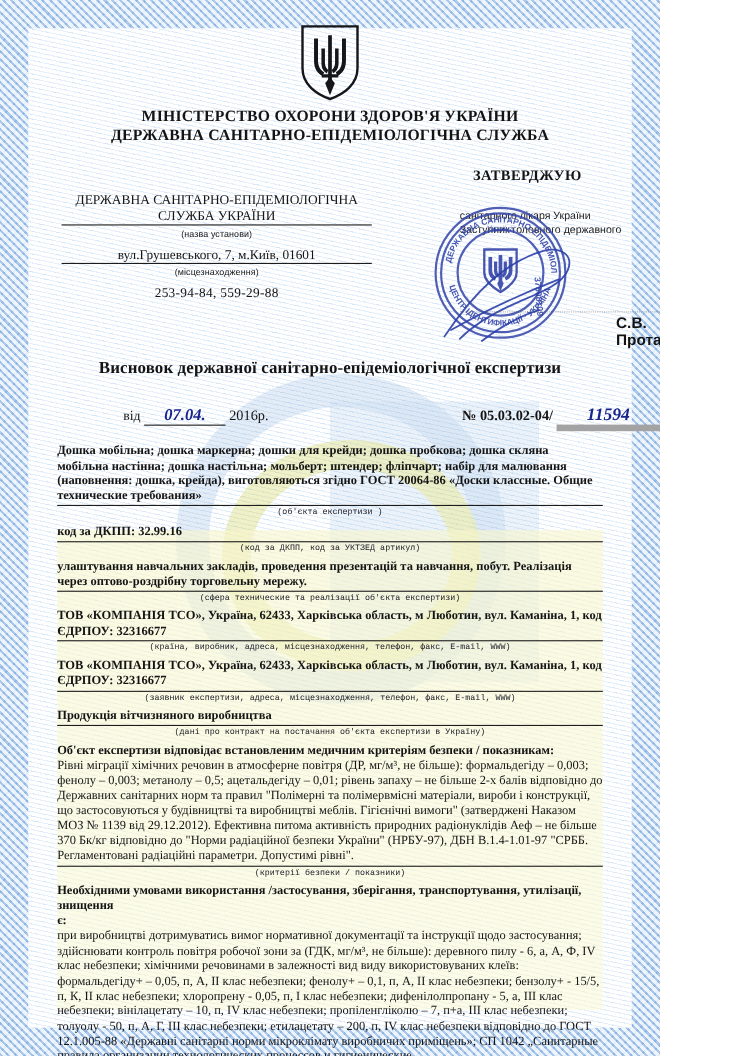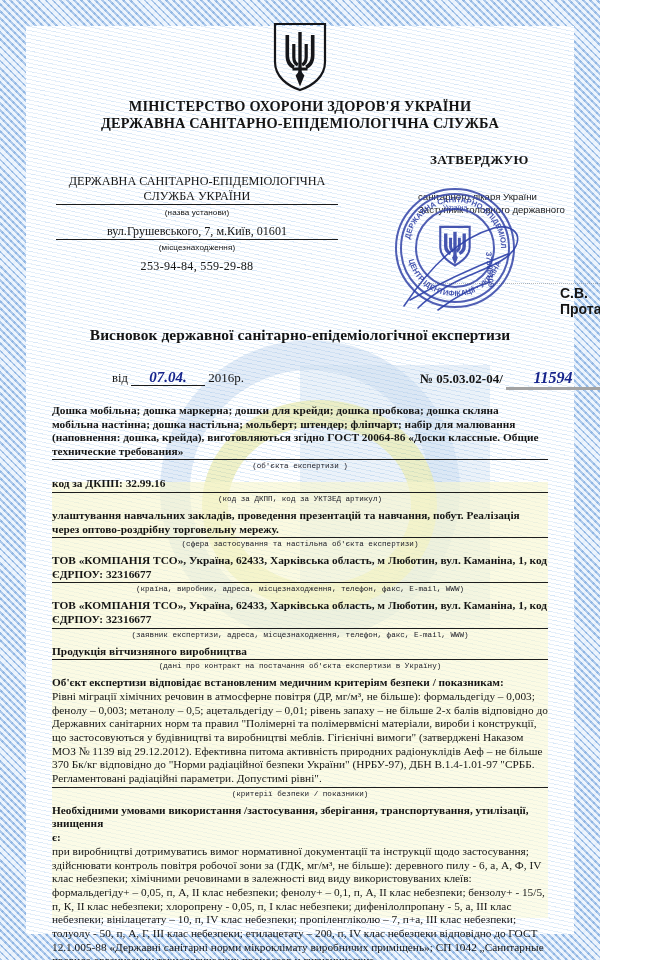--- a/index.html
+++ b/index.html
@@ -219,21 +219,21 @@
   }
   .num-row .hand {
     font-style: italic;
     font-weight: bold;
     font-size: 16px;
     color: #17258c;
     padding: 0 6px;
   }
   .num-row .ul {
     display:inline-block;
-    border-bottom: 3px solid #a3a3a3;
+    border-bottom: 6px solid #a3a3a3;
     min-width: 94px;
     text-align:center;
     line-height: 16px;
   }
 
   
   .fields {
     position: absolute;
     left: 52px; right: 52px; top: 404px;
   }
@@ -386,21 +386,21 @@
 
       <div class="fld gap">
         <div class="txt">код за ДКПП: 32.99.16</div>
         <div class="hr"></div>
         <div class="cap">(код за ДКПП, код за УКТЗЕД артикул)</div>
       </div>
 
       <div class="fld">
         <div class="txt">улаштування навчальних закладів, проведення презентацій та навчання, побут. Реалізація через оптово-роздрібну торговельну мережу.</div>
         <div class="hr"></div>
-        <div class="cap">(сфера застосування та настільна об'єкта експертизи)</div>
+        <div class="cap">(сфера технические та реалізації об'єкта експертизи)</div>
       </div>
 
       <div class="fld">
         <div class="txt">ТОВ «КОМПАНІЯ ТСО», Україна,  62433, Харківська область, м Люботин, вул. Каманіна, 1, код ЄДРПОУ:  32316677</div>
         <div class="hr"></div>
         <div class="cap">(країна, виробник, адреса,  місцезнаходження,  телефон, факс, E-mail, WWW)</div>
       </div>
 
       <div class="fld">
         <div class="txt">ТОВ «КОМПАНІЯ ТСО», Україна,  62433, Харківська область, м Люботин, вул. Каманіна, 1, код ЄДРПОУ:  32316677</div>

